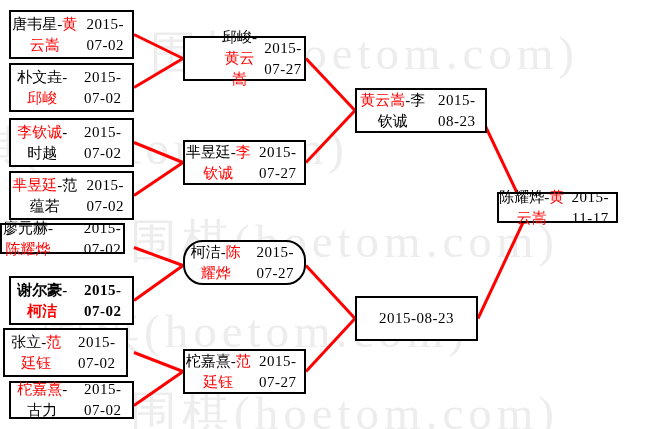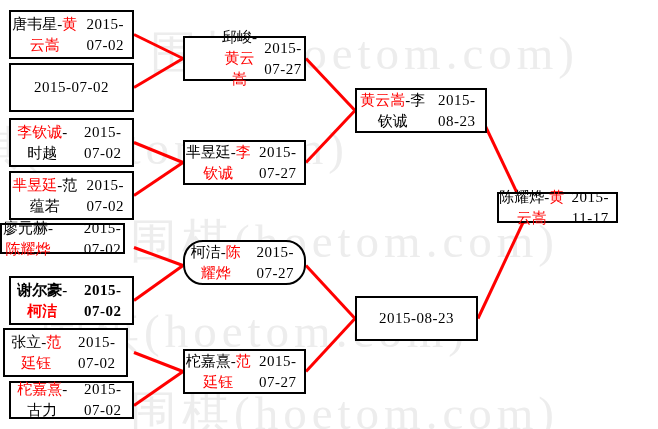--- a/index.html
+++ b/index.html
@@ -72,20 +72,21 @@
       <line x1="478" y1="110.5" x2="527" y2="214"></line>
       <line x1="478" y1="318.5" x2="527" y2="214"></line>
     </g>
   </svg>
 
   <div class="match" style="left:9px; top:10px;  width:125px; height:49px;">
     <div><span>唐韦星-</span><span class="red">黄云嵩</span></div>
     <div class="date">2015-07-02</div>
   </div>
   <div class="match" style="left:9px; top:63px;  width:125px; height:49px;">
+    <div><span>朴文垚-</span><span class="red">邱峻</span></div>
     <div class="date">2015-07-02</div>
   </div>
   <div class="match" style="left:9px; top:118px; width:125px; height:49px;">
     <div><span class="red">李钦诚</span><span>-时越</span></div>
     <div class="date">2015-07-02</div>
   </div>
   <div class="match" style="left:9px; top:171px; width:125px; height:49px;">
     <div><span class="red">芈昱廷</span><span>-范蕴若</span></div>
     <div class="date">2015-07-02</div>
   </div>

